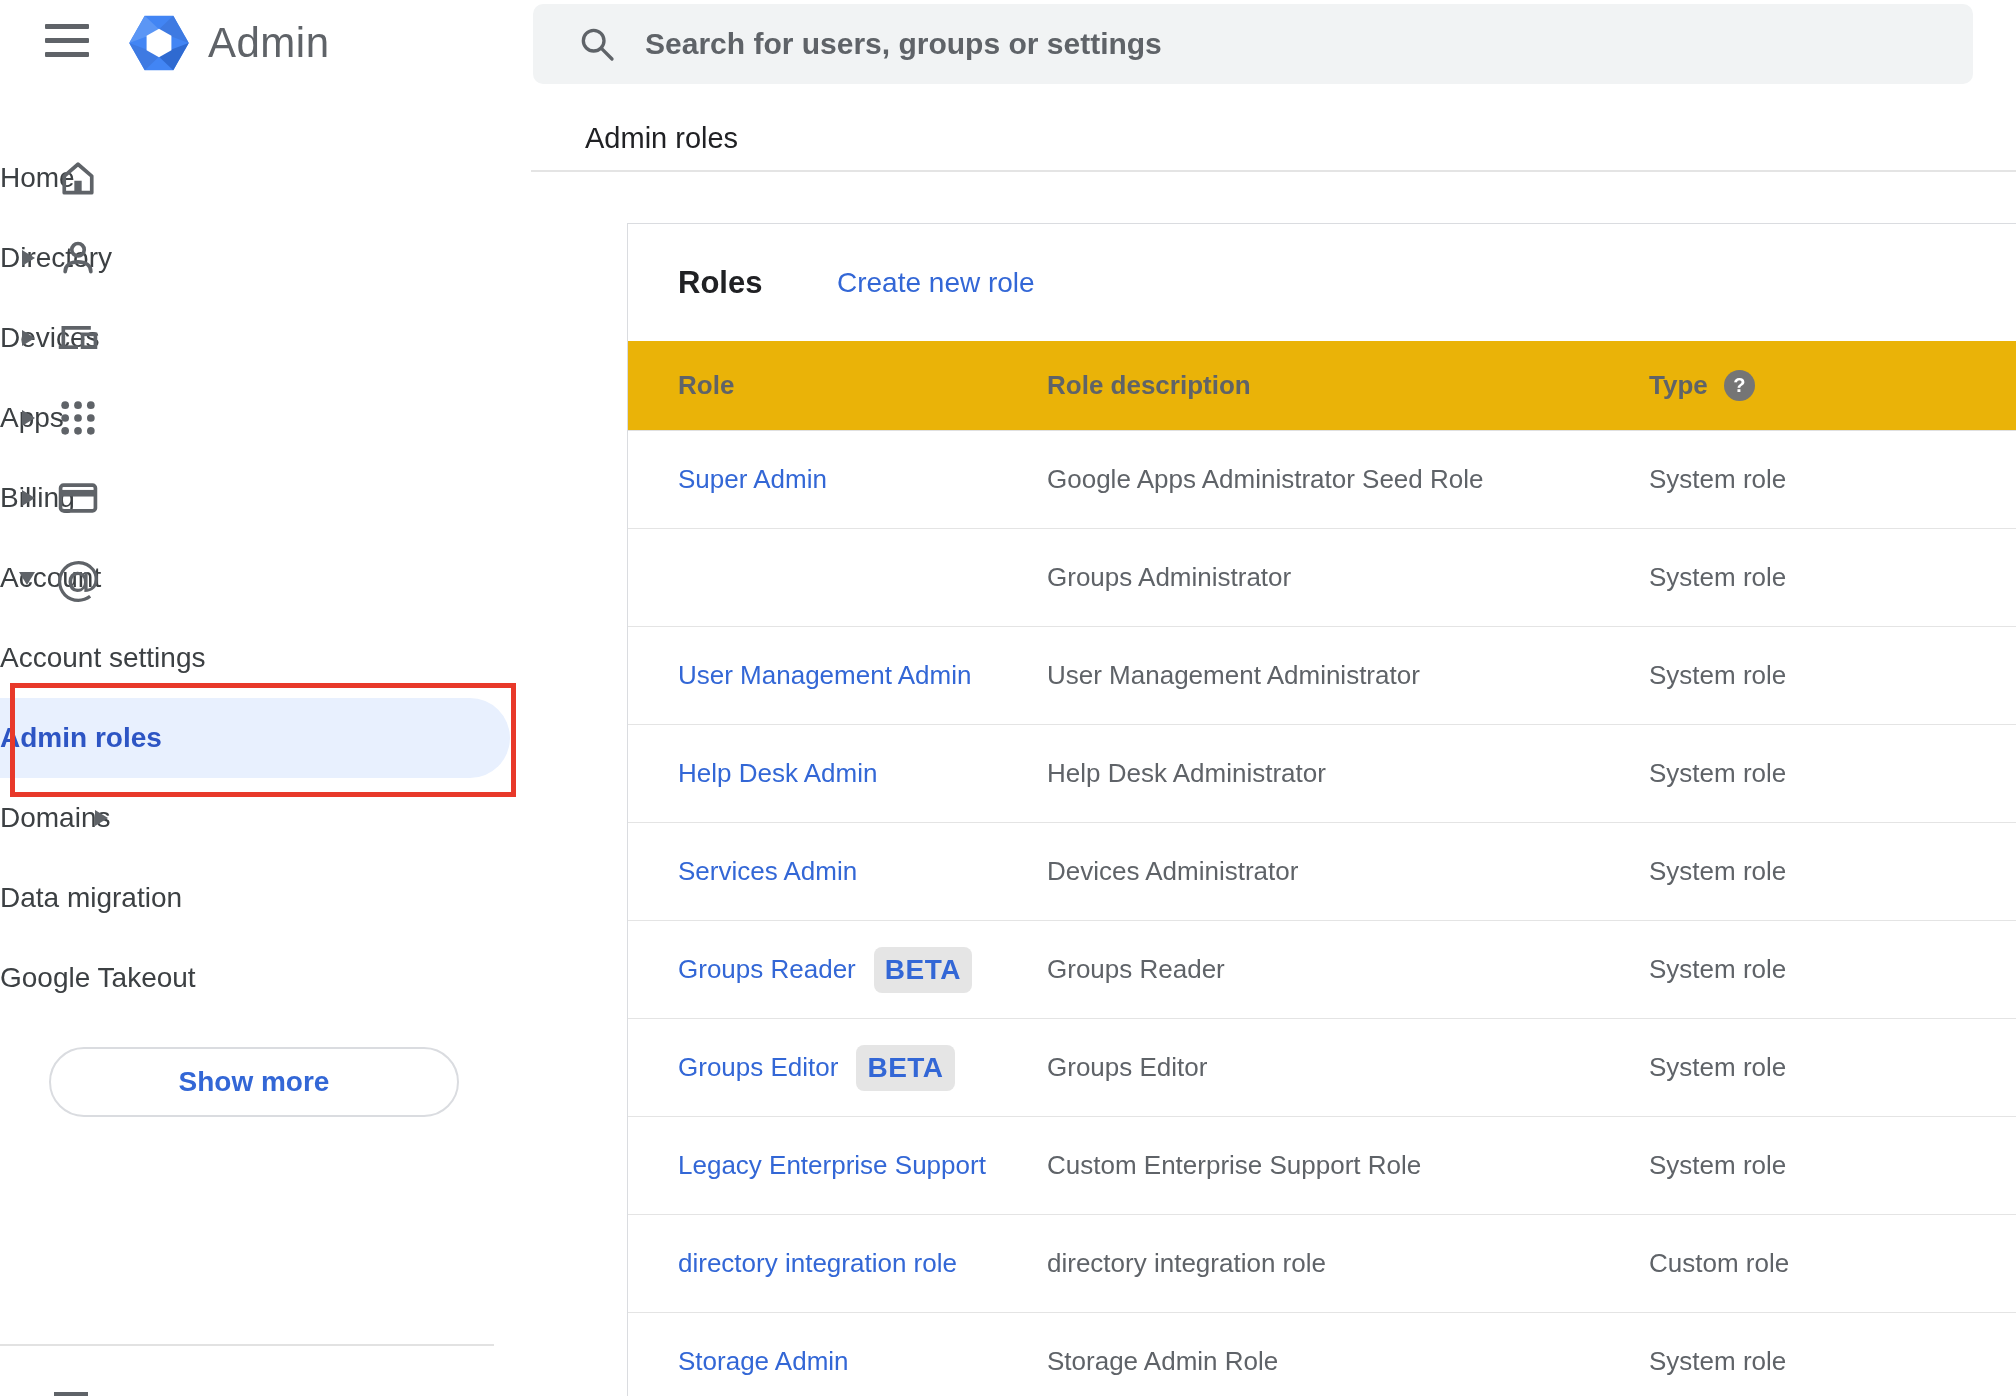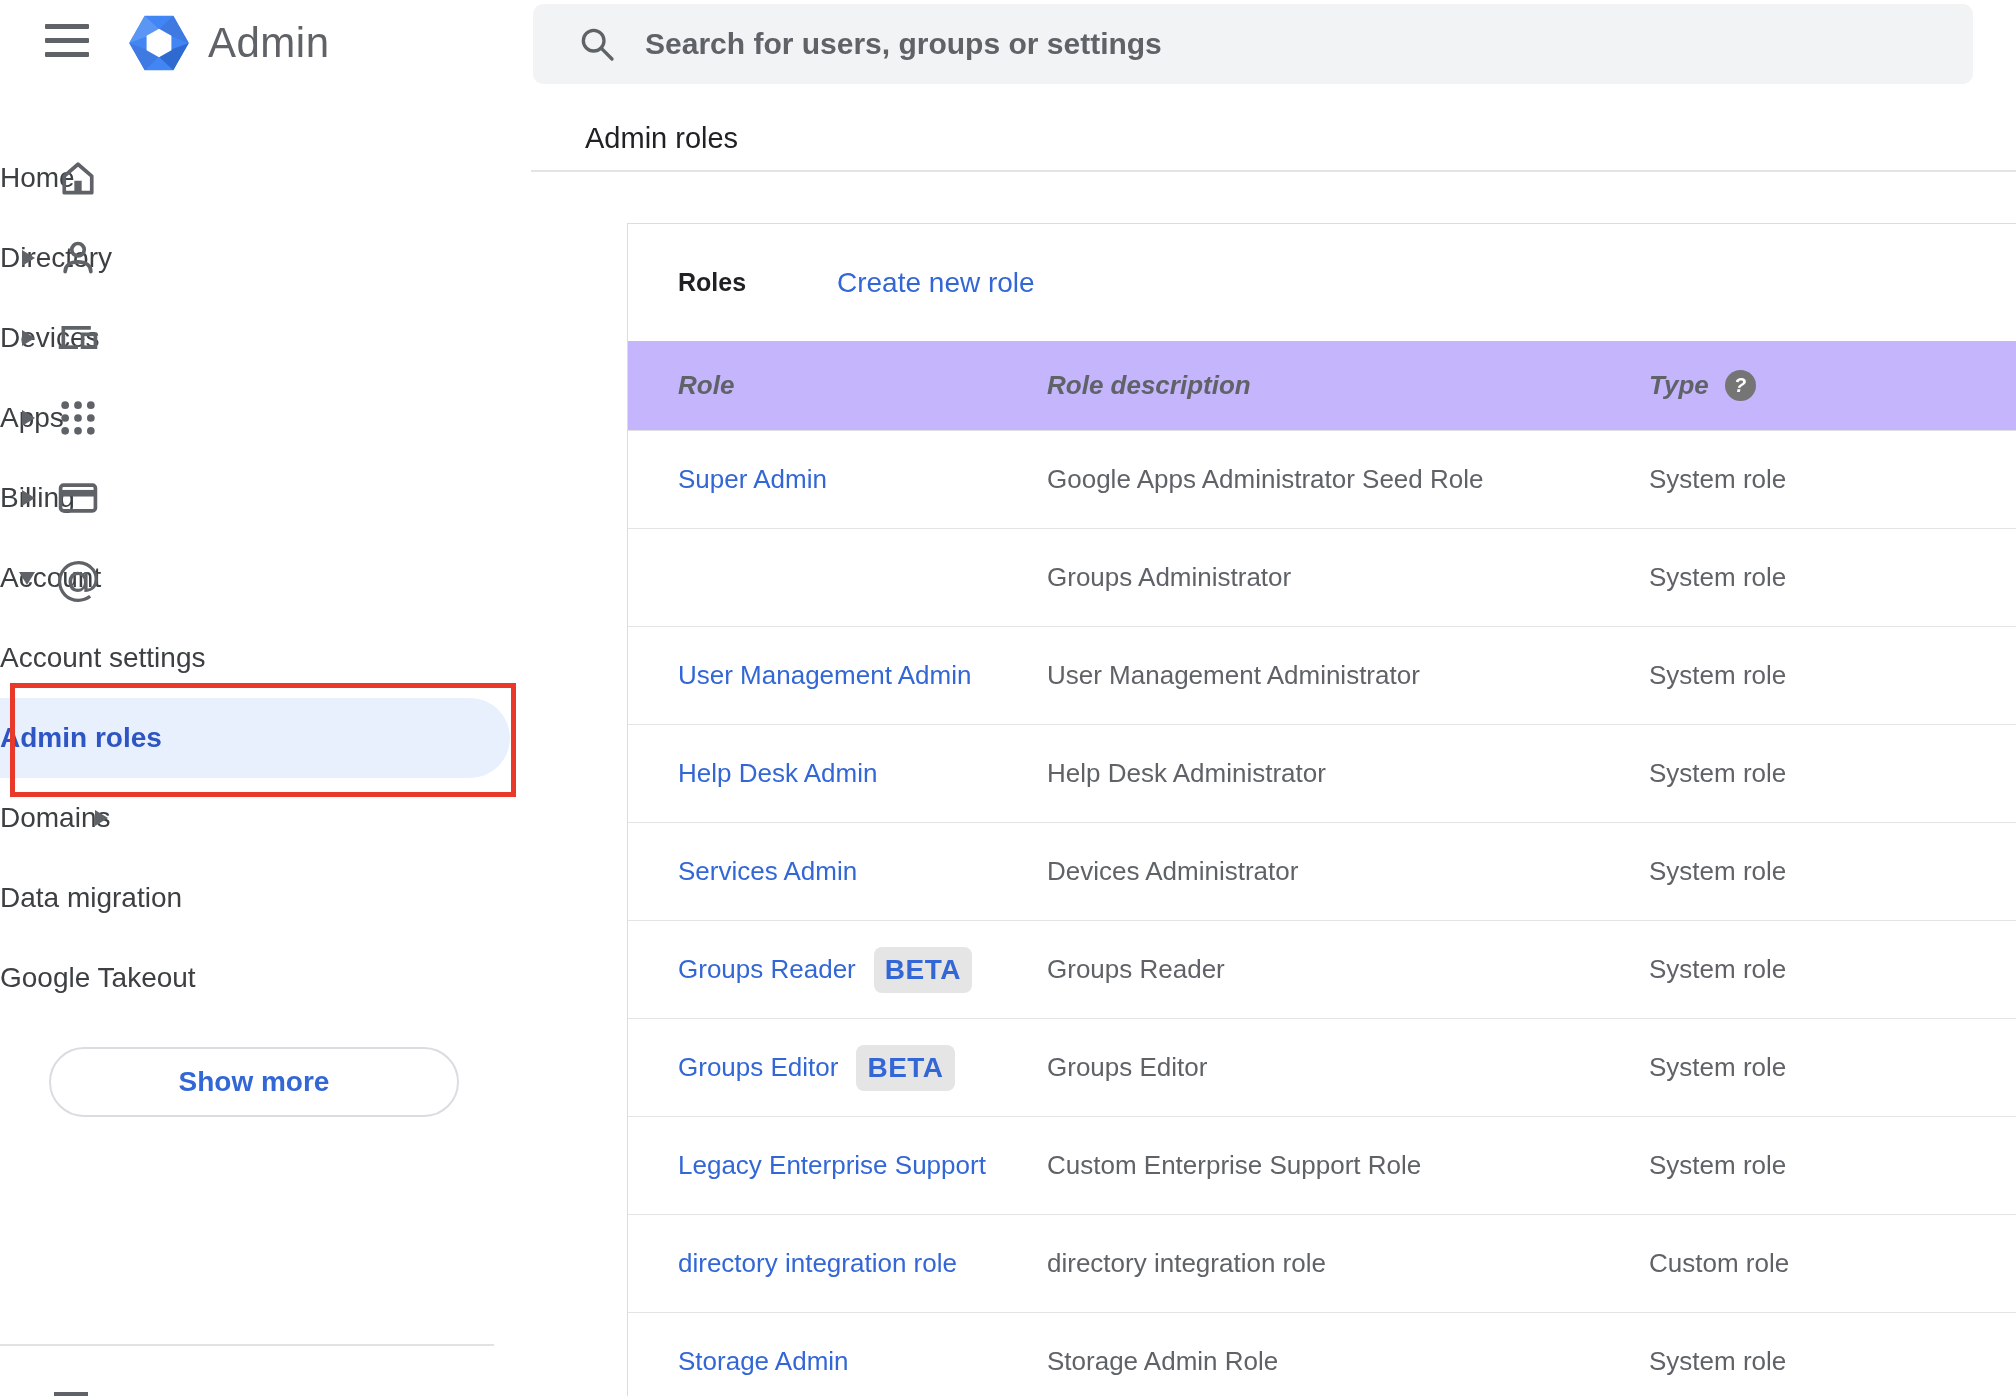--- a/index.html
+++ b/index.html
@@ -44,24 +44,24 @@
   .show-more { position:absolute; left:49px; top:1047px; width:410px; height:70px;
                border:2px solid #dadce0; border-radius:35px; background:#fff;
                font-family:"Liberation Sans",sans-serif; font-size:28px; font-weight:bold; color:#3367d6; cursor:pointer; }
   .sidebar-bottom-divider { position:absolute; left:0; top:1344px; width:494px; height:2px; background:#e2e2e2; }
   .sidebar-bottom-icon { position:absolute; left:54px; top:1392px; width:34px; height:4px; background:#5f6368; }
 
   
   .card { position:absolute; left:627px; top:223px; width:1389px; height:1173px;
           border-left:1px solid #dadce0; border-top:1px solid #dadce0; background:#fff; overflow:hidden; }
   .card-header { position:relative; height:117px; display:flex; align-items:center; }
-  .card-title { position:absolute; left:50px; font-size:25px; font-weight:bold; color:#202124; }
+  .card-title { position:absolute; left:50px; font-size:31px; font-weight:bold; color:#202124; }
   .create-link { position:absolute; left:209px; font-size:28px; color:#3367d6; text-decoration:none; cursor:pointer; }
 
-  .thead { position:relative; height:90px; background:#c4b5fd; border-bottom:1px solid #e0e0e0;font-style:italic; }
+  .thead { position:relative; height:90px; background:#eab308; border-bottom:1px solid #e0e0e0; }
   .thead .c, .trow .c { position:absolute; top:0; height:100%; display:flex; align-items:center; }
   .col1 { left:50px; }
   .col2 { left:419px; }
   .col3 { left:1021px; }
   .th-label { font-size:26px; font-weight:bold; color:#5f6368; }
   .help-icon { display:inline-flex; align-items:center; justify-content:center; width:31px; height:31px;
                margin-left:16px; border-radius:50%; background:#757575; color:#fff; font-size:20px;
                font-weight:bold; cursor:pointer; }
 
   .trow { position:relative; height:98px; border-bottom:1px solid #e4e4e4; background:#fff; }

